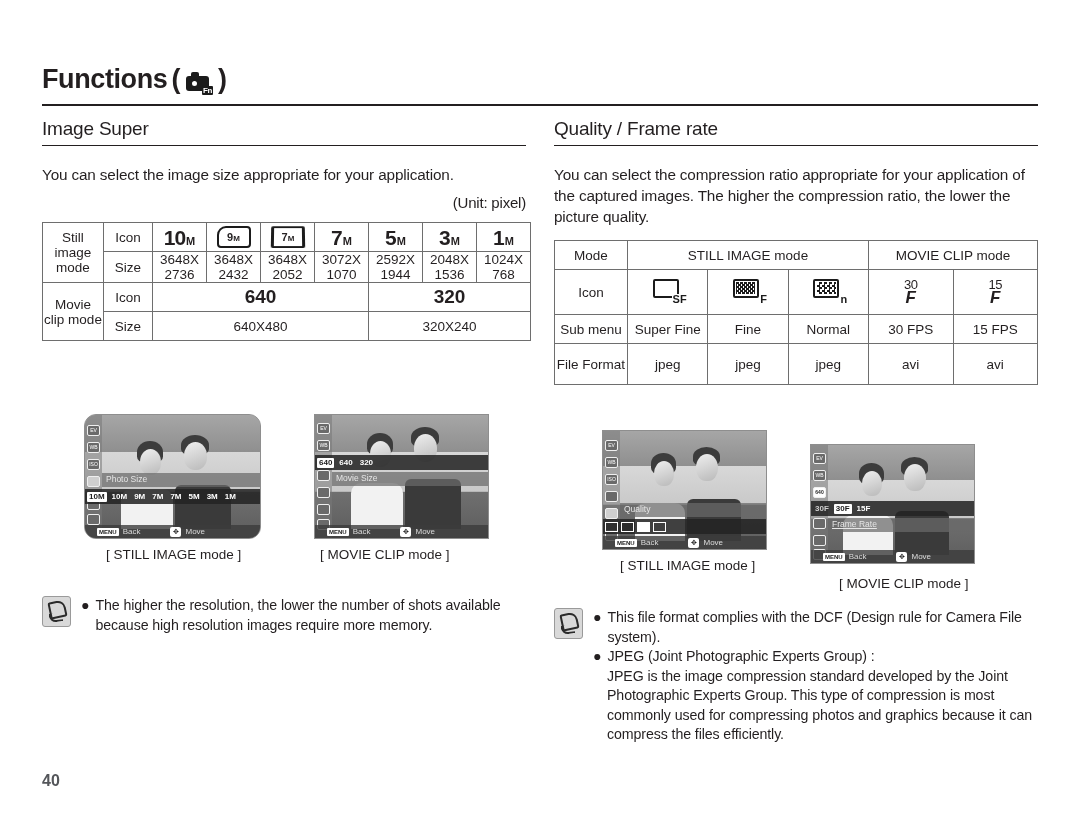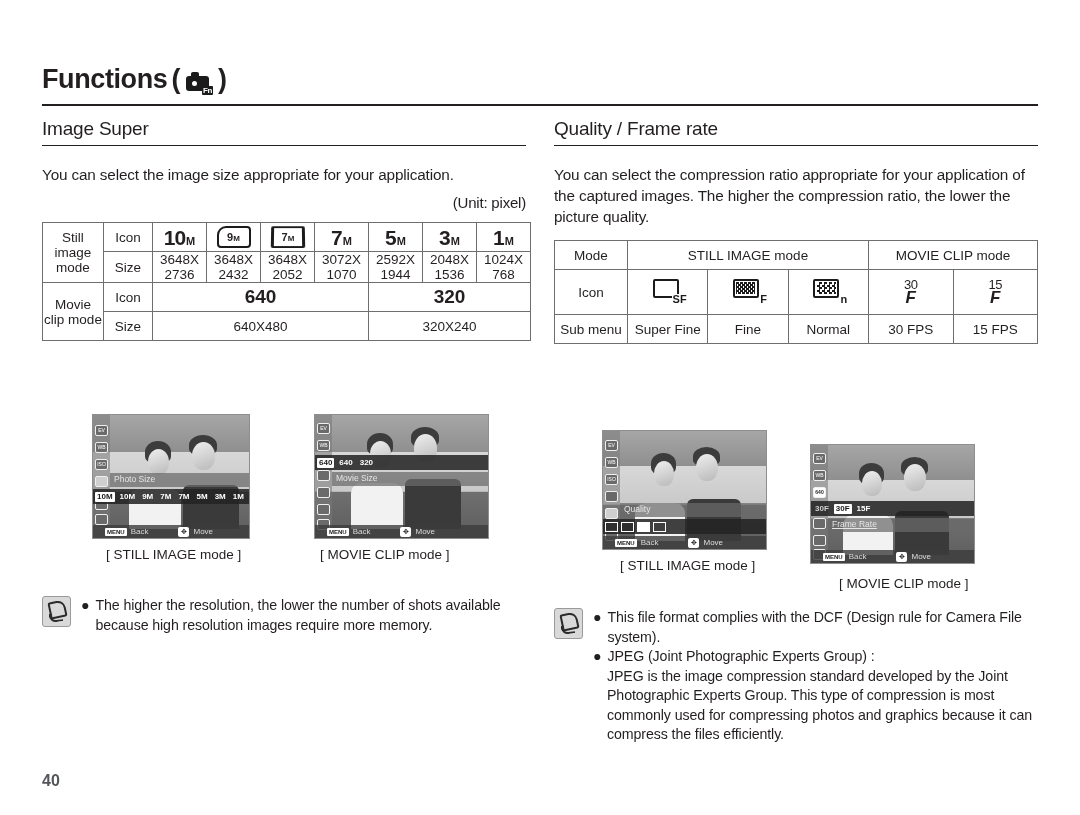--- a/index.html
+++ b/index.html
@@ -302,21 +302,21 @@
       <tr>
         <td class="hd">Size</td>
         <td colspan="4">640X480</td>
         <td colspan="3">320X240</td>
       </tr>
     </tbody>
       </table>
 
     <div class="shots" style="top:296px;left:0;height:135px;">
 
-      <div class="shot" style="left:50px;top:0;width:158px;height:125px;">
+      <div class="shot" style="left:42px;top:0;width:177px;height:125px;border-radius:12px;">
         <div class="shot-photo">
           <div class="ph-sky"></div>
           <div class="ph-hair" style="left:52px;top:26px;width:26px;height:22px;"></div>
           <div class="ph-face1" style="left:55px;top:34px;width:21px;height:26px;"></div>
           <div class="ph-hair" style="left:96px;top:20px;width:28px;height:20px;"></div>
           <div class="ph-face2" style="left:99px;top:27px;width:23px;height:28px;"></div>
           <div class="ph-dress" style="left:36px;top:74px;width:52px;height:40px;"></div>
           <div class="ph-suit" style="left:90px;top:70px;width:56px;height:44px;"></div>
         </div>
         <div class="sidebar">
@@ -444,20 +444,28 @@
         </td>
       </tr>
       <tr>
         <td class="hd">Sub menu</td>
         <td>Super Fine</td>
         <td>Fine</td>
         <td>Normal</td>
         <td>30 FPS</td>
         <td>15 FPS</td>
       </tr>
+      <tr>
+        <td class="hd" style="height:40px;">File Format</td>
+        <td>jpeg</td>
+        <td>jpeg</td>
+        <td>jpeg</td>
+        <td>avi</td>
+        <td>avi</td>
+      </tr>
     </tbody>
       </table>
 
     <div class="shots" style="top:312px;left:0;height:140px;">
 
       <div class="shot" style="left:48px;top:0;width:165px;height:120px;">
         <div class="shot-photo">
           <div class="ph-sky"></div>
           <div class="ph-hair" style="left:48px;top:22px;width:25px;height:21px;"></div>
           <div class="ph-face1" style="left:51px;top:30px;width:20px;height:25px;"></div>

